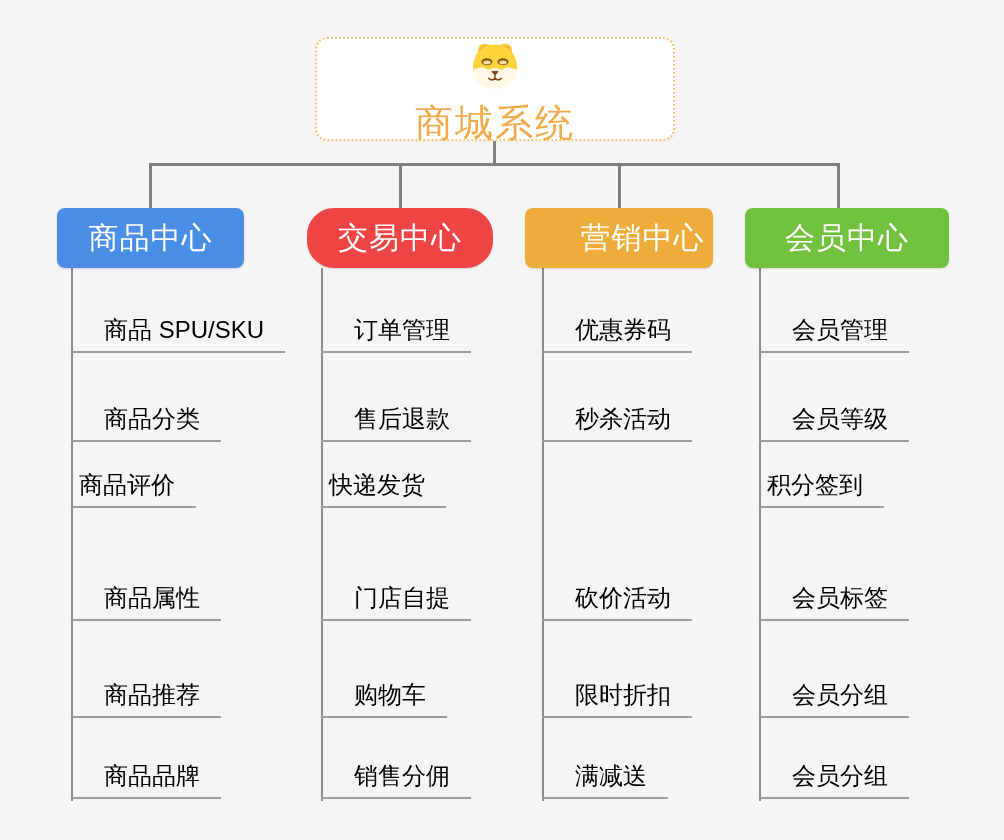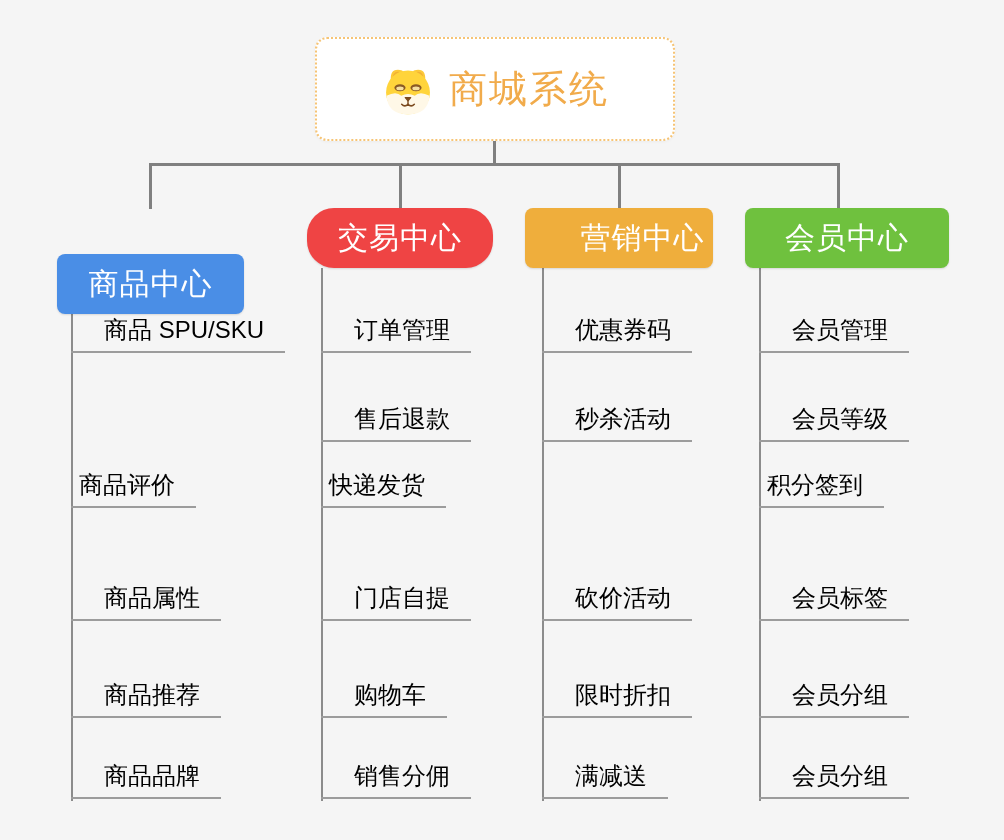--- a/index.html
+++ b/index.html
@@ -22,20 +22,21 @@
     width: 360px; height: 104px;
     box-sizing: border-box;
     background: #ffffff;
     border: 2px dotted #f6c475;
     border-radius: 12px;
     display: flex;
     align-items: center;
     justify-content: center;
     gap: 14px;
     box-shadow: 0 1px 3px rgba(0,0,0,0.04);
+    flex-direction: column;
   }
   .root-label {
     font-size: 38px;
     font-weight: 500;
     letter-spacing: 2px;
     line-height: 1;
   }
   .doge { width: 54px; height: 54px; display: block; }
 
   
@@ -133,26 +134,27 @@
   <div class="conn v" style="left:149px; top:165px; height:44px;"></div>
   <div class="conn v" style="left:399px; top:165px; height:44px;"></div>
   <div class="conn v" style="left:618px; top:165px; height:44px;"></div>
   <div class="conn v" style="left:837px; top:165px; height:44px;"></div>
 
   <div class="colline" style="left:71px;"></div>
   <div class="colline" style="left:321px;"></div>
   <div class="colline" style="left:542px;"></div>
   <div class="colline" style="left:759px;"></div>
 
-  <div class="branch b0" style="background-color: rgb(74, 142, 230); margin-top: 46px;">商品中心</div>
+  <div class="branch b0" style="background-color: rgb(74, 142, 230);">商品中心</div>
   <div class="branch b1" style="background-color: #ef4444; border-radius: 27px;">交易中心</div>
   <div class="branch b2" style="background-color: rgb(239, 174, 60); padding-left: 47px;">营销中心</div>
   <div class="branch b3" style="background-color: rgb(111, 193, 62);">会员中心</div>
 
   <div class="leaf c0 r0">商品 SPU/SKU</div>
+  <div class="leaf c0 r1">商品分类</div>
   <div class="leaf c0 r2">商品评价</div>
   <div class="leaf c0 r3">商品属性</div>
   <div class="leaf c0 r4">商品推荐</div>
   <div class="leaf c0 r5">商品品牌</div>
 
   <div class="leaf c1 r0">订单管理</div>
   <div class="leaf c1 r1">售后退款</div>
   <div class="leaf c1 r2">快递发货</div>
   <div class="leaf c1 r3">门店自提</div>
   <div class="leaf c1 r4">购物车</div>

